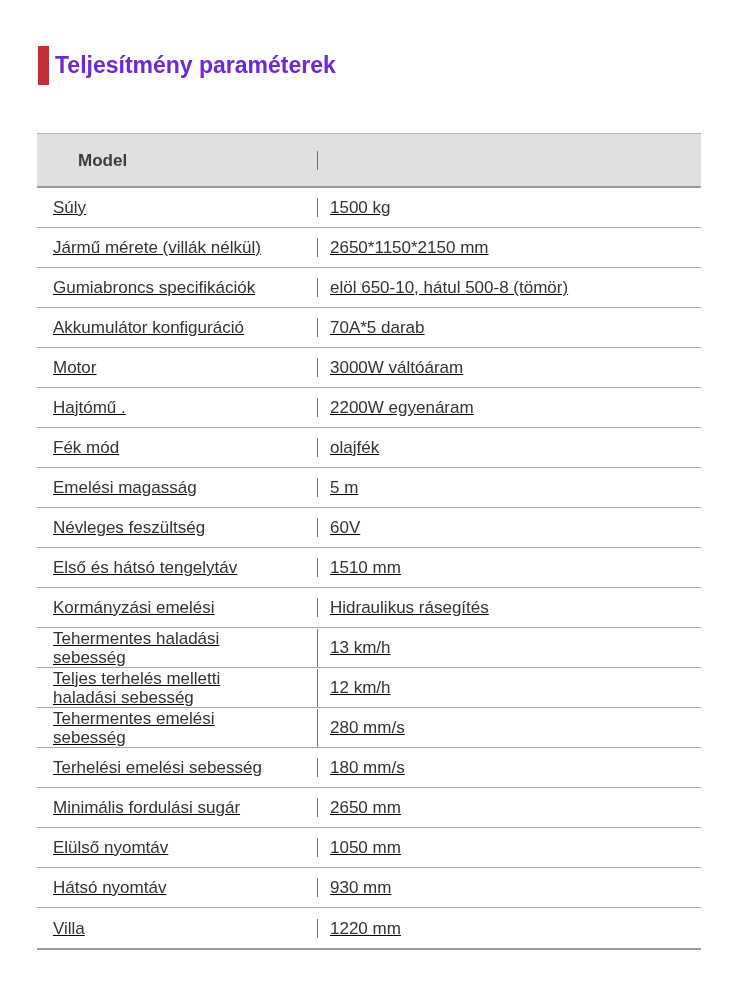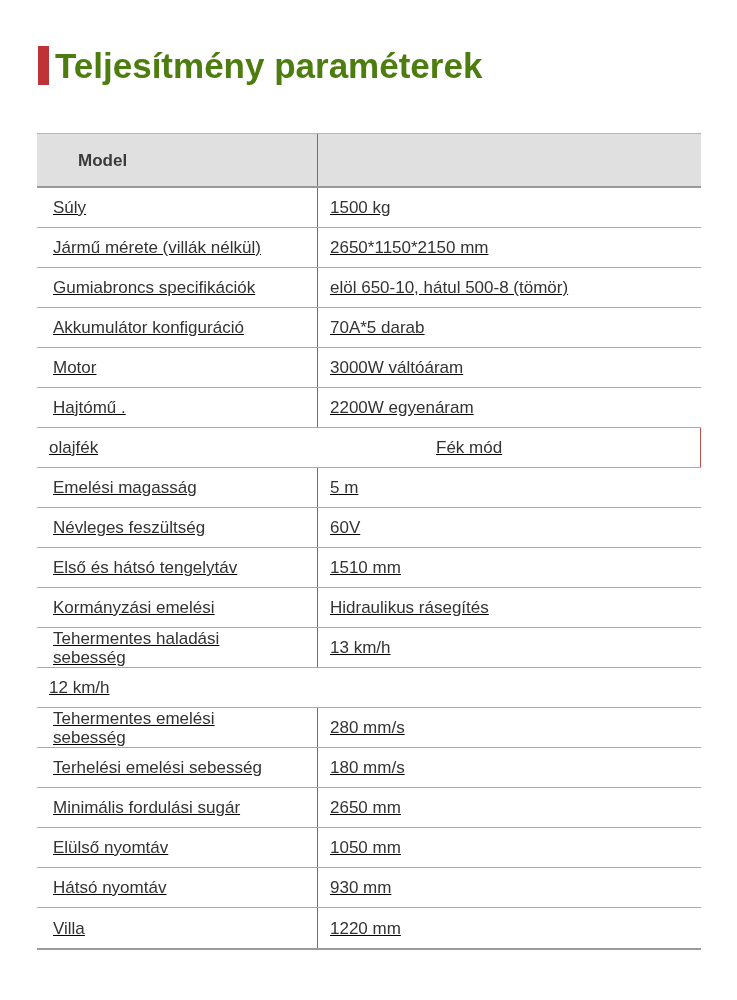--- a/index.html
+++ b/index.html
@@ -26,40 +26,41 @@
   }
   .red-bar {
     width: 11px;
     height: 39px;
     background: #bf3338;
     margin-right: 6px;
     flex: 0 0 auto;
   }
   .title {
     margin: 0;
-    font-size: 35px;
+    font-size: 23px;
     font-weight: bold;
-    color: #4d7c0f;
+    color: #6d28d9;
     line-height: 39px;
     white-space: nowrap;
   }
 
   
   .spec-table {
     position: absolute;
     left: 37px;
     top: 133px;
     width: 664px;
     border-top: 1px solid #b5b5b5;
     border-bottom: 2px solid #9b9b9b;
   }
   .row {
     display: flex;
     height: 40px;
     box-sizing: border-box;
+    align-items: center;
   }
   .cell {
     display: flex;
     align-items: center;
     box-sizing: border-box;
     font-size: 17px;
     color: #333333;
     line-height: 19px;
   }
   .cell.label {
@@ -129,22 +130,22 @@
     <div class="cell label">Motor</div>
     <div class="cell value">3000W váltóáram</div>
   </div>
 
   <div class="row">
     <div class="cell label">Hajtómű .</div>
     <div class="cell value">2200W egyenáram</div>
   </div>
 
   <div class="row">
+    <div class="cell label">Fék mód</div>
     <div class="cell value">olajfék</div>
-    <div class="cell label">Fék mód</div>
   </div>
 
   <div class="row">
     <div class="cell label">Emelési magasság</div>
     <div class="cell value">5 m</div>
   </div>
 
   <div class="row">
     <div class="cell label">Névleges feszültség</div>
     <div class="cell value">60V</div>
@@ -160,20 +161,22 @@
     <div class="cell value">Hidraulikus rásegítés</div>
   </div>
 
   <div class="row">
     <div class="cell label">Tehermentes haladási
 sebesség</div>
     <div class="cell value">13 km/h</div>
   </div>
 
   <div class="row">
+    <div class="cell label">Teljes terhelés melletti
+haladási sebesség</div>
     <div class="cell value">12 km/h</div>
   </div>
 
   <div class="row">
     <div class="cell label">Tehermentes emelési
 sebesség</div>
     <div class="cell value">280 mm/s</div>
   </div>
 
   <div class="row">

